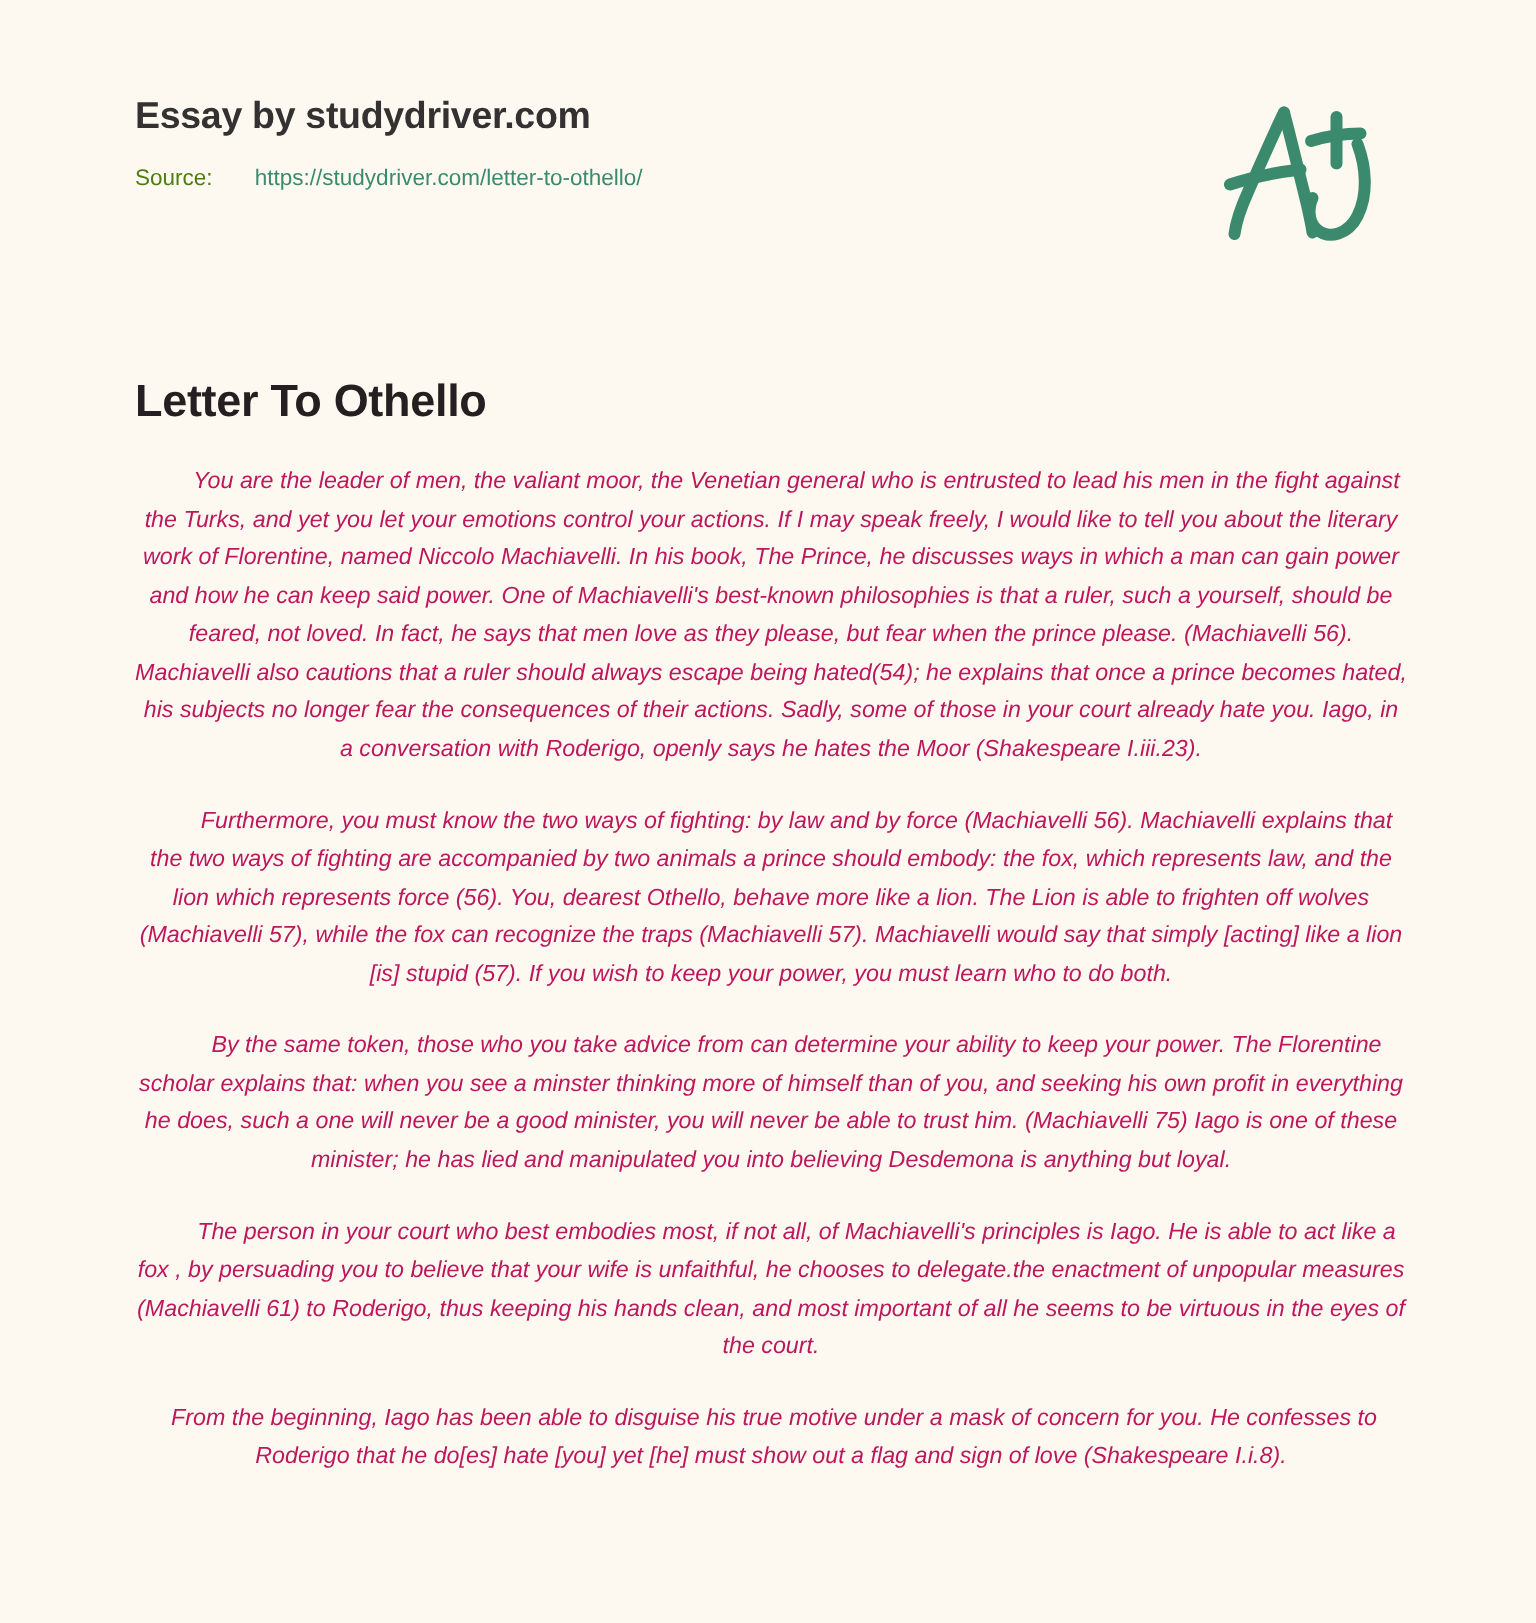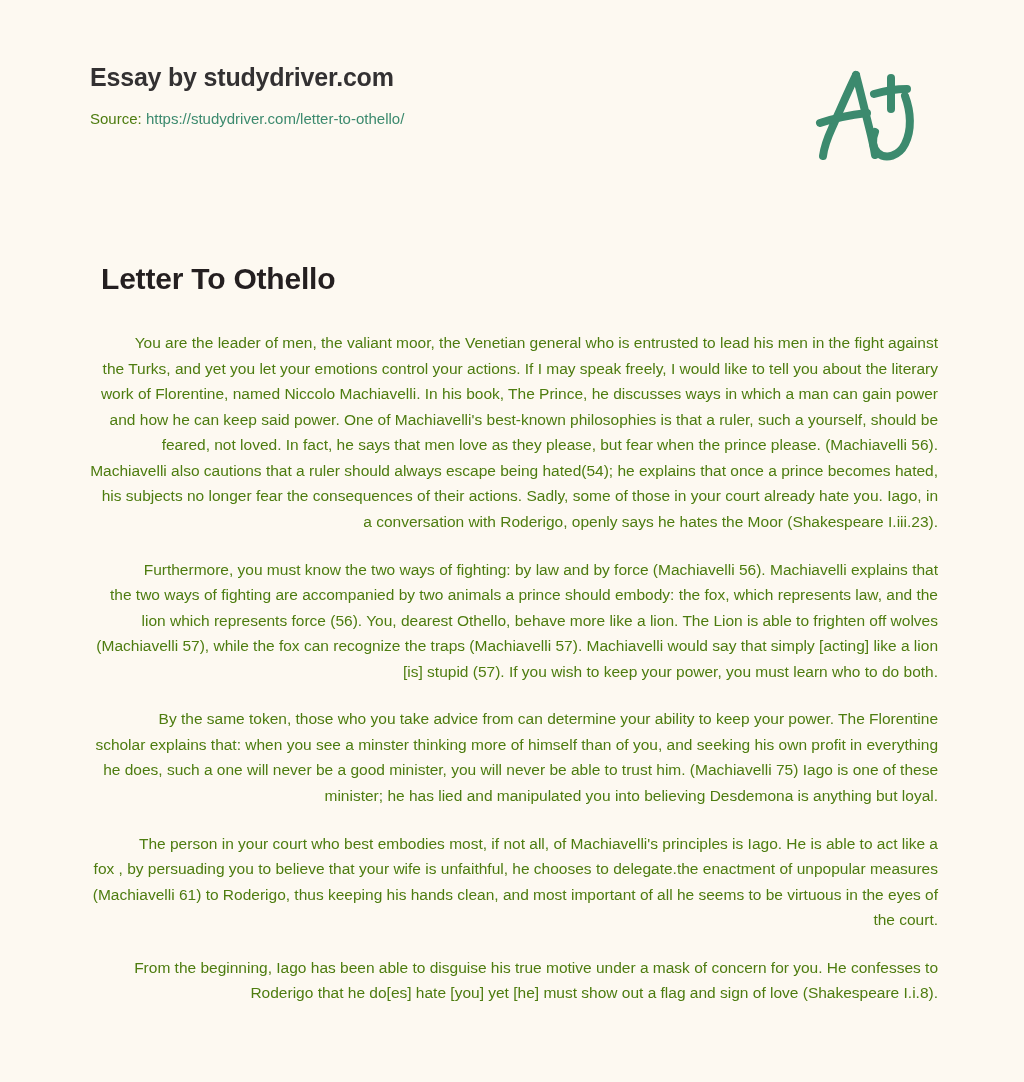--- a/index.html
+++ b/index.html
@@ -51,20 +51,21 @@
     color: #8e8b86;
     line-height: 1.3;
     white-space: nowrap;
   }
   .source-label {
     color: #4d7c0f;
   }
   .source-url {
     color: #3c8a6e;
     text-decoration: none;
+    margin-left: 24px;
   }
 
   
   .logo {
     position: absolute;
     left: 812px;
     top: 66px;
     width: 112px;
     height: 100px;
   }
@@ -75,41 +76,42 @@
   }
 
   
   .article {
     position: absolute;
     left: 90px;
     top: 250px;
     width: 848px;
   }
   .article-title {
-    margin: 11px;
+    margin: 0;
     font-size: 30px;
     font-weight: bold;
     color: #241f20;
     letter-spacing: -0.2px;
     line-height: 1.2;
   }
   .salutation {
     margin: 0;
     padding-top: 30px;
     font-size: 15.5px;
     color: #3b3937;
     line-height: 1.25;
   }
   .para {
     margin: 0;
     padding-top: 22px;
     font-size: 15.5px;
-    color: #4d7c0f;
+    color: #be185d;
     line-height: 1.65;
-    text-align: right;
+    text-align: center;
+    font-style: italic;
   }
   .para.indent {
     text-indent: 34px;
   }
   .para.slight-indent {
     text-indent: 4px;
   }
 </style>
 </head>
 <body>

